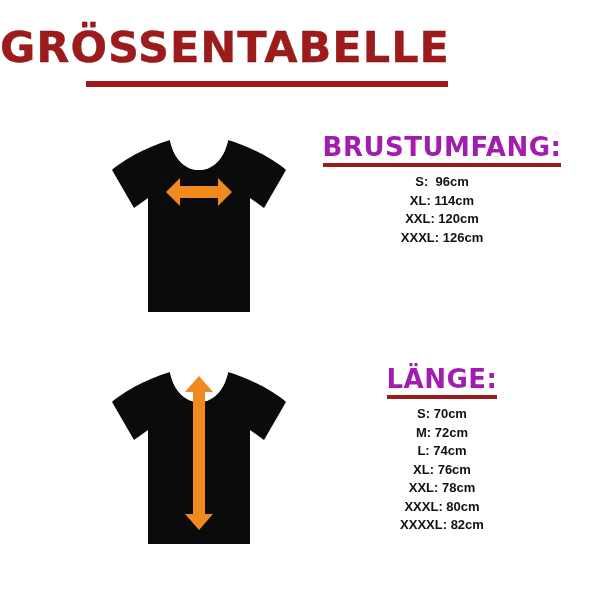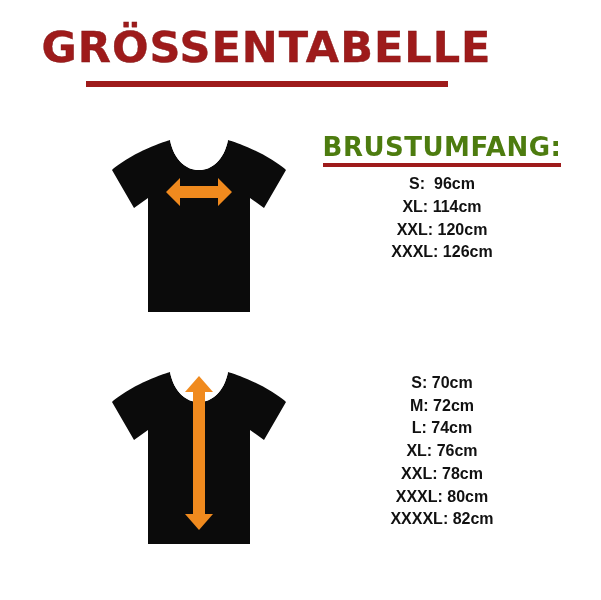--- a/index.html
+++ b/index.html
@@ -19,21 +19,20 @@
     height: 600px;
     background: #ffffff;
   }
 
   
   .title-wrap {
     position: absolute;
     top: 26px;
     left: 0;
     width: 533px;
-    text-align: center;
   }
   .title {
     font-family: "DejaVu Sans", sans-serif;
     font-weight: bold;
     font-size: 43px;
     letter-spacing: 1px;
     color: #9e1b1b;
     line-height: 1;
     text-transform: uppercase;
     -webkit-text-stroke: 0.4px #7d1212;
@@ -62,40 +61,40 @@
     width: 260px;
     text-align: center;
   }
   .measure.chest { left: 312px; top: 134px; }
   .measure.length { left: 312px; top: 366px; }
 
   .measure-heading {
     font-family: "DejaVu Sans", sans-serif;
     font-weight: bold;
     font-size: 26px;
-    color: #4d7c0f;
+    color: #a21caf;
     letter-spacing: 0.5px;
     line-height: 1.05;
     margin: 0 0 4px 0;
     text-transform: uppercase;
   }
   .measure-heading .ul {
     display: inline-block;
     border-bottom: 4px solid #9e1b1b;
     padding-bottom: 2px;
   }
   .measure-list {
     list-style: none;
     margin: 6px 0 0 0;
     padding: 0;
   }
   .measure-list li {
     font-family: "Liberation Sans", sans-serif;
     font-weight: bold;
-    font-size: 16px;
+    font-size: 13px;
     color: #111111;
     line-height: 1.42;
     white-space: pre;
   }
 </style>
 </head>
 <body>
 
 <div class="page">
 
@@ -134,20 +133,23 @@
         <path d="M66 10 C66 10 52 14 36 22 C22 29 12 36 8 40 L30 78 L44 68 L44 182 L146 182 L146 68 L160 78 L182 40 C178 36 168 29 154 22 C138 14 124 10 124 10 C120 30 108 40 95 40 C82 40 70 30 66 10 Z" fill="#0B0B0B"></path>
         <path d="M66 10 C70 30 82 40 95 40 C108 40 120 30 124 10 C116 14 106 17 95 17 C84 17 74 14 66 10 Z" fill="#ffffff"></path>
       </g>
       <g>
         <path d="M95 14 L109 30 L101 30 L101 152 L109 152 L95 168 L81 152 L89 152 L89 30 L81 30 Z" fill="#F08A1E"></path>
       </g>
     </svg>
   </div>
 
   <div class="measure length">
+    <div class="measure-heading">
+      <span class="ul">LÄNGE:</span>
+    </div>
     <ul class="measure-list">
       <li>S: 70cm</li>
       <li>M: 72cm</li>
       <li>L: 74cm</li>
       <li>XL: 76cm</li>
       <li>XXL: 78cm</li>
       <li>XXXL: 80cm</li>
       <li>XXXXL: 82cm</li>
     </ul>
   </div>

